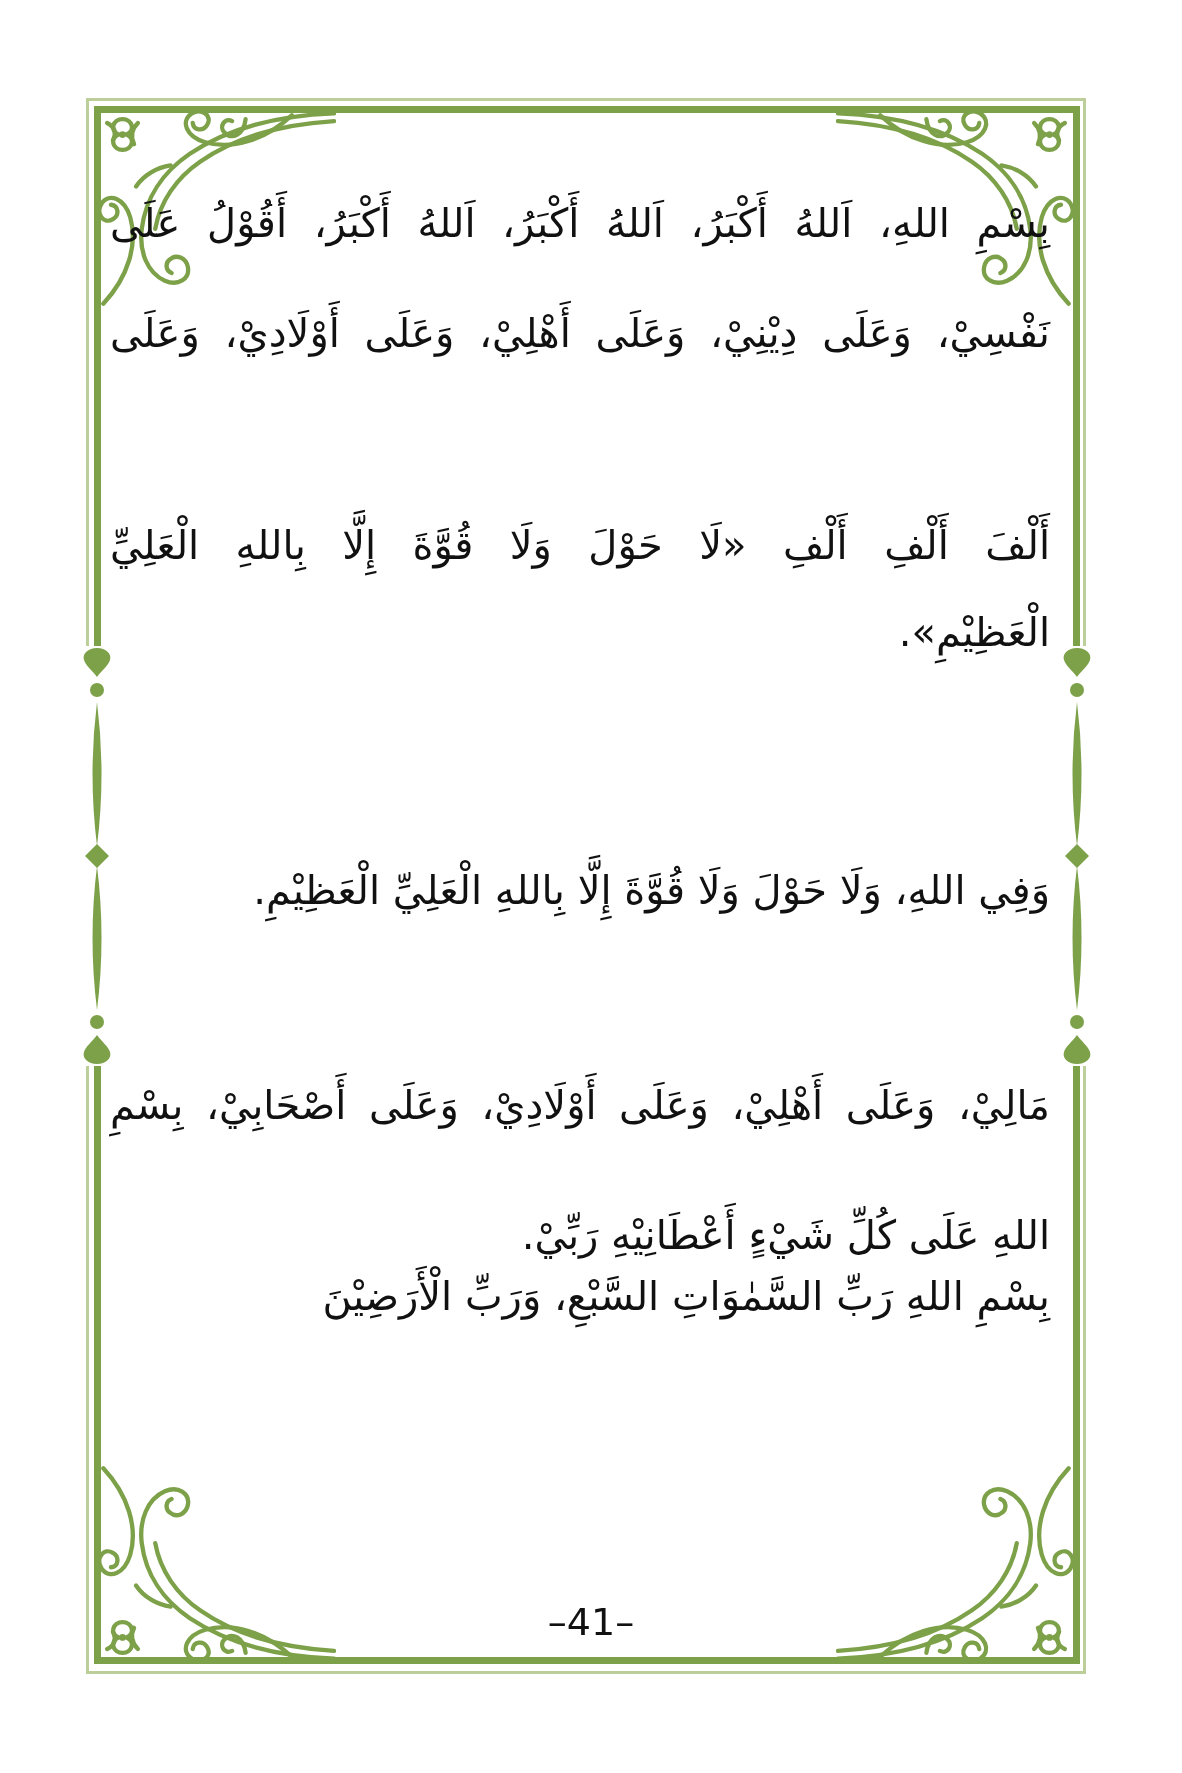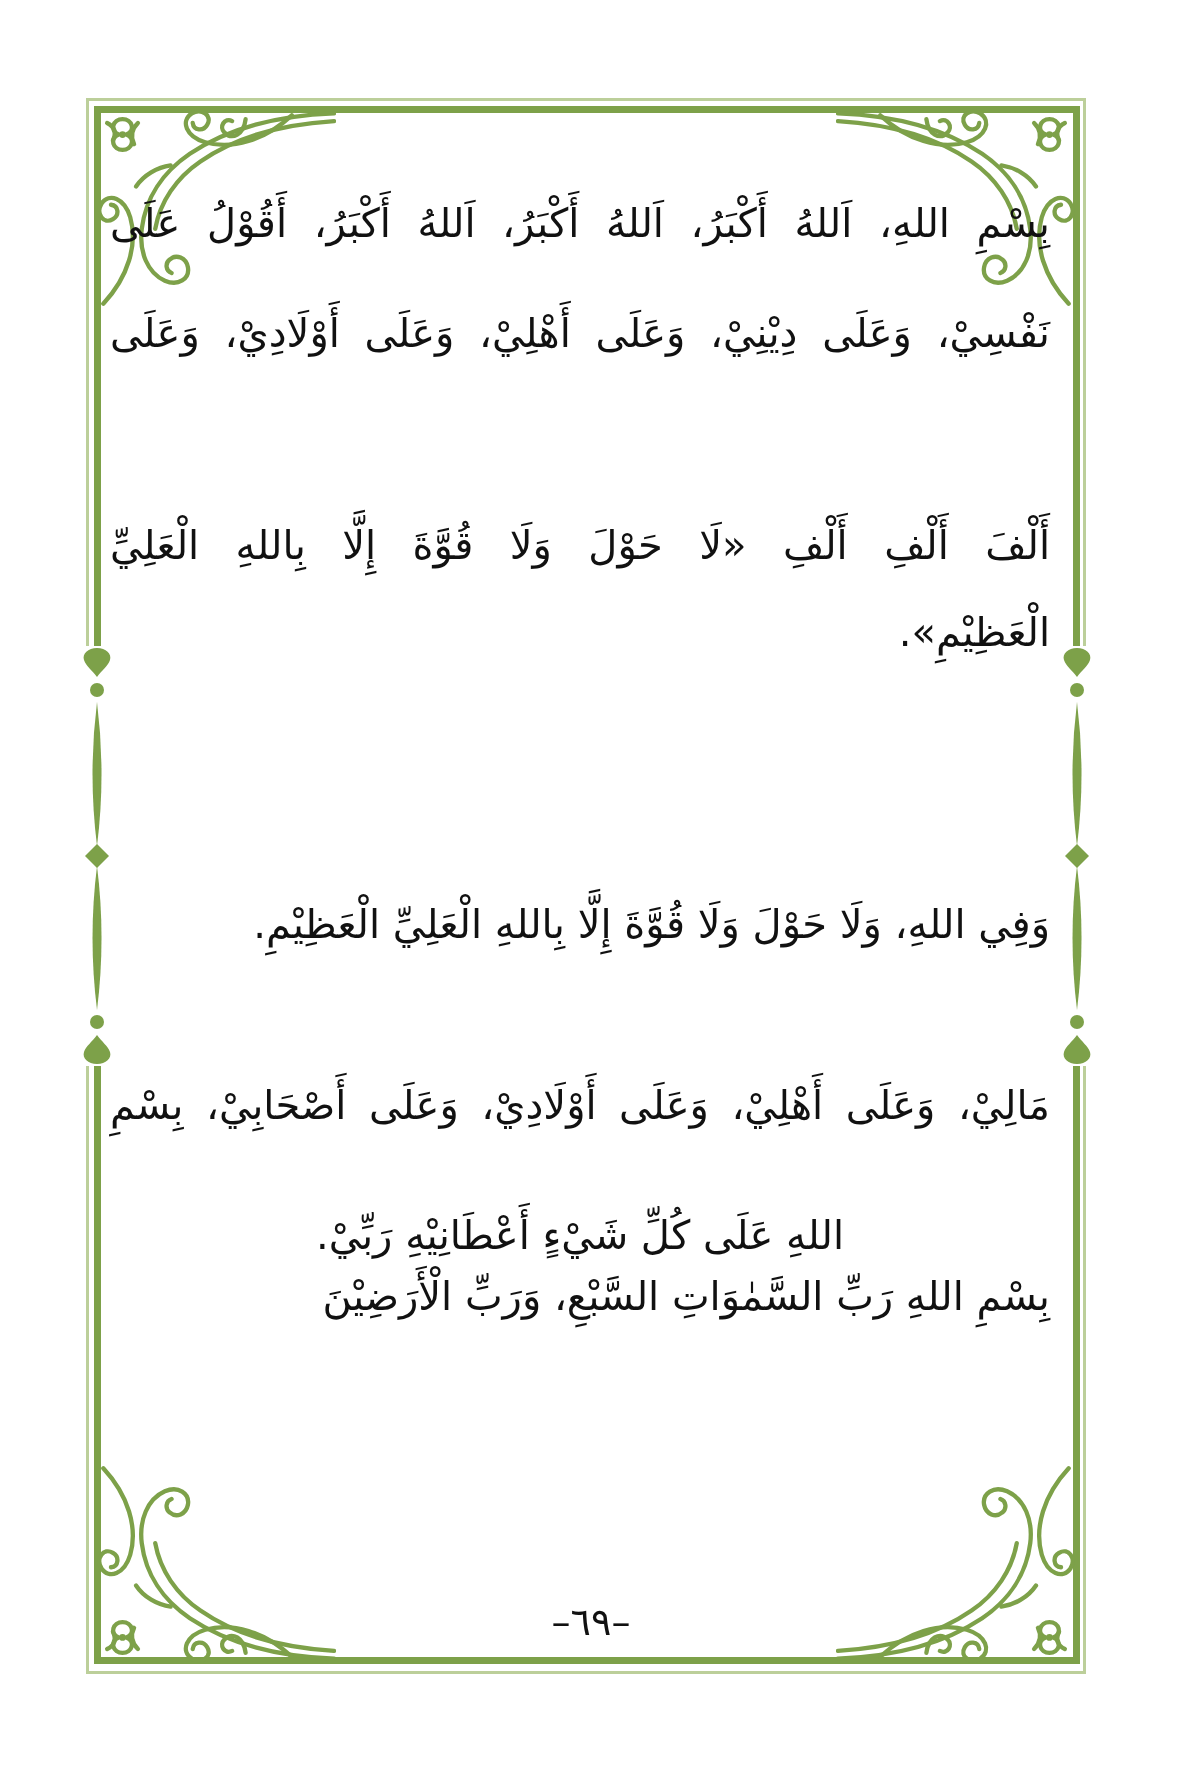--- a/index.html
+++ b/index.html
@@ -35,21 +35,21 @@
   .text-area{
     position:absolute;left:110px;top:0;width:940px;height:1773px;
     direction:rtl;
   }
   .line{
     position:absolute;width:100%;height:104px;line-height:104px;
     font-size:40px;letter-spacing:0;white-space:normal;
   }
   .l-just{text-align:justify;text-align-last:justify;}
   .l-start{text-align:right;}
-  .l-end{text-align:center;}
+  .l-end{text-align:right;}
   .l-center{text-align:center;}
   .page-number{
     position:absolute;left:0;top:1592px;width:1182px;height:60px;
     line-height:60px;text-align:center;font-size:38px;direction:rtl;
   }
 </style>
 </head>
 <body>
 
 <div class="frame-outer"></div>
@@ -131,19 +131,19 @@
     <circle cx="17" cy="376" r="7" fill="#7da149"></circle>
     <path fill="#7da149" d="M 17 418 C 26 418 32 412 30 406 C 28 400 22 396 17 389 C 12 396 6 400 4 406 C 2 412 8 418 17 418 Z"></path>
   </svg>
 </div>
 
 <div class="text-area">
   <div class="line l-just" style="top:171px">بِسْمِ اللهِ، اَللهُ أَكْبَرُ، اَللهُ أَكْبَرُ، اَللهُ أَكْبَرُ، أَقُوْلُ عَلَى</div>
   <div class="line l-just" style="top:281px">نَفْسِيْ، وَعَلَى دِيْنِيْ، وَعَلَى أَهْلِيْ، وَعَلَى أَوْلَادِيْ، وَعَلَى</div>
   <div class="line l-just" style="top:493px">أَلْفَ أَلْفِ أَلْفِ «لَا حَوْلَ وَلَا قُوَّةَ إِلَّا بِاللهِ الْعَلِيِّ</div>
   <div class="line l-start" style="top:580px">الْعَظِيْمِ».</div>
-  <div class="line l-start" style="top:872px">وَفِي اللهِ، وَلَا حَوْلَ وَلَا قُوَّةَ إِلَّا بِاللهِ الْعَلِيِّ الْعَظِيْمِ.</div>
+  <div class="line l-start" style="top:838px">وَفِي اللهِ، وَلَا حَوْلَ وَلَا قُوَّةَ إِلَّا بِاللهِ الْعَلِيِّ الْعَظِيْمِ.</div>
   <div class="line l-just" style="top:1053px">مَالِيْ، وَعَلَى أَهْلِيْ، وَعَلَى أَوْلَادِيْ، وَعَلَى أَصْحَابِيْ، بِسْمِ</div>
   <div class="line l-end" style="top:1183px">اللهِ عَلَى كُلِّ شَيْءٍ أَعْطَانِيْهِ رَبِّيْ.</div>
   <div class="line l-start" style="top:1244px">بِسْمِ اللهِ رَبِّ السَّمٰوَاتِ السَّبْعِ، وَرَبِّ الْأَرَضِيْنَ</div>
 </div>
 
-<div class="page-number">–٦٩–</div>
+<div class="page-number">–41–</div>
 
 </body></html>

